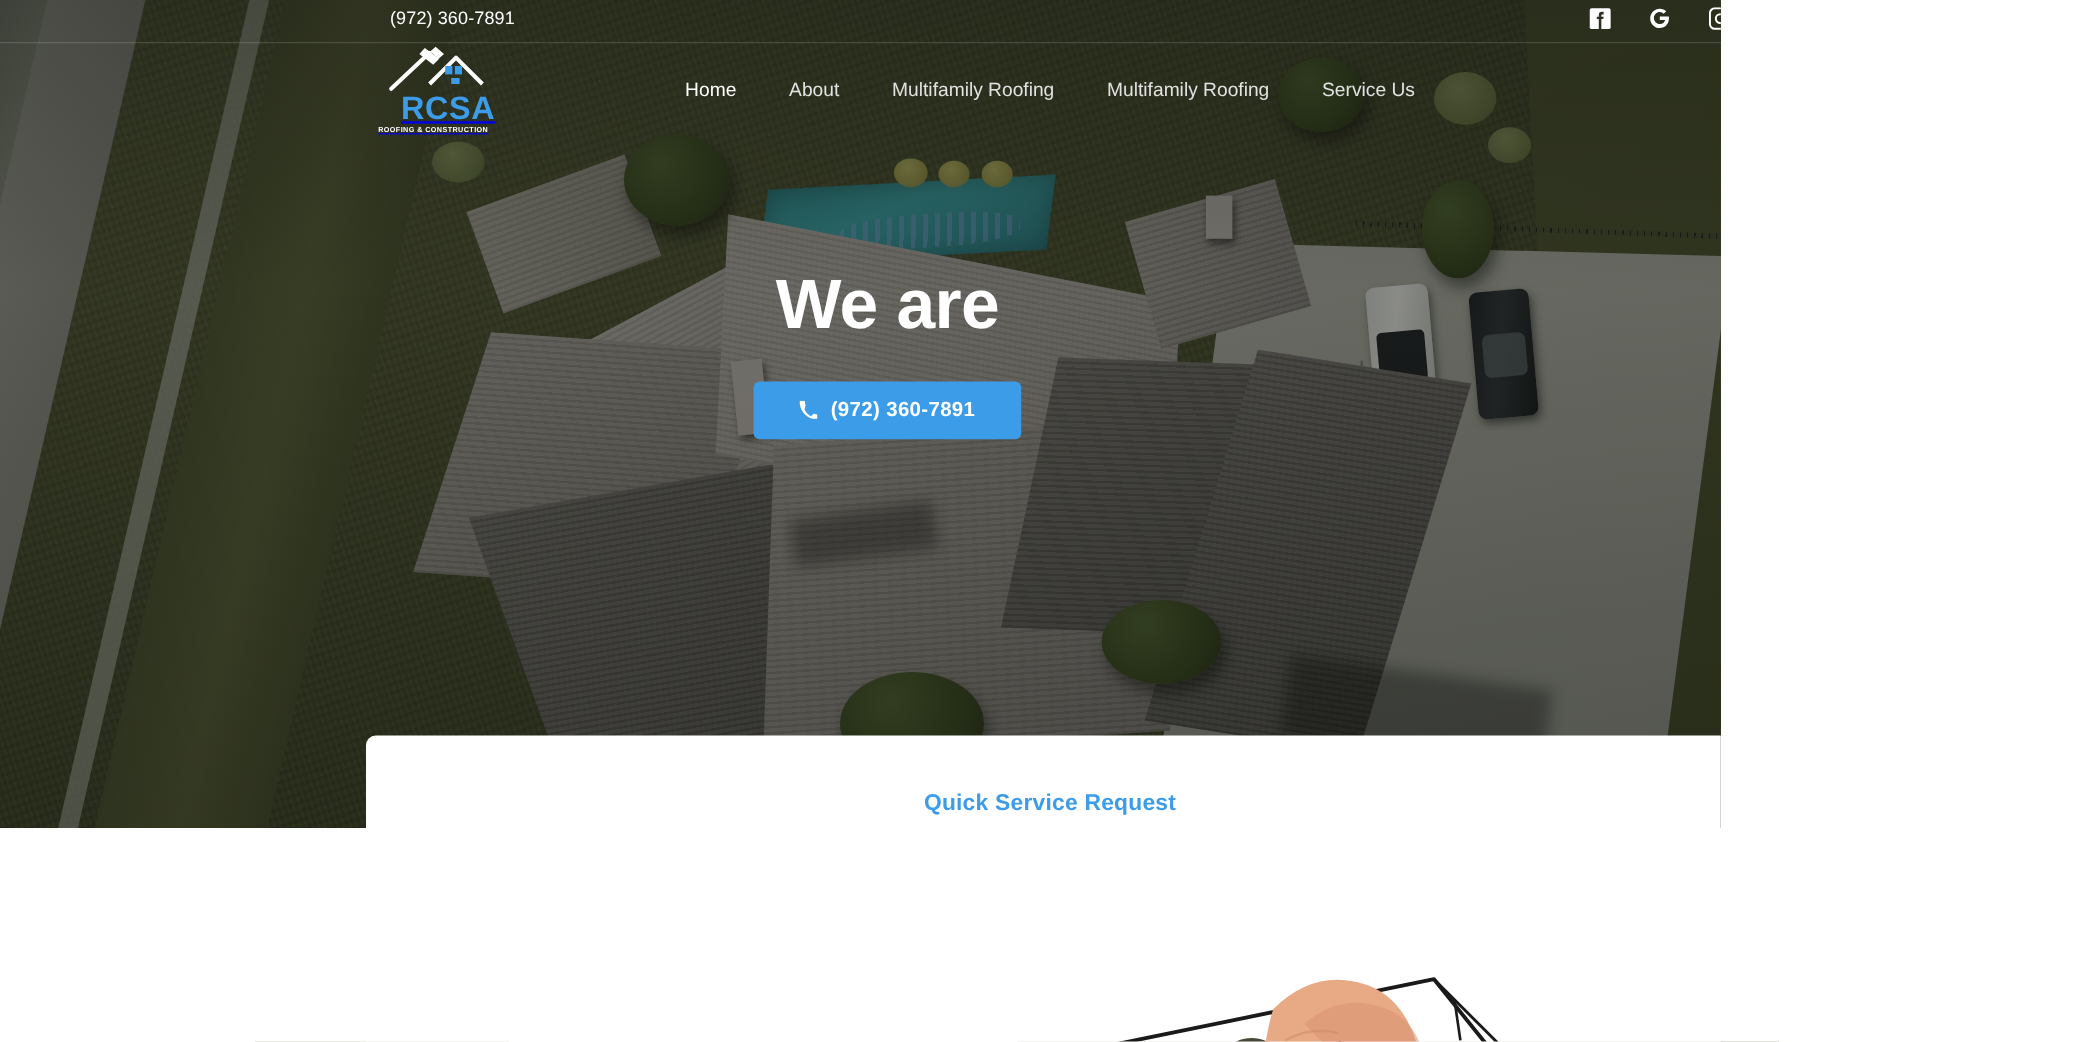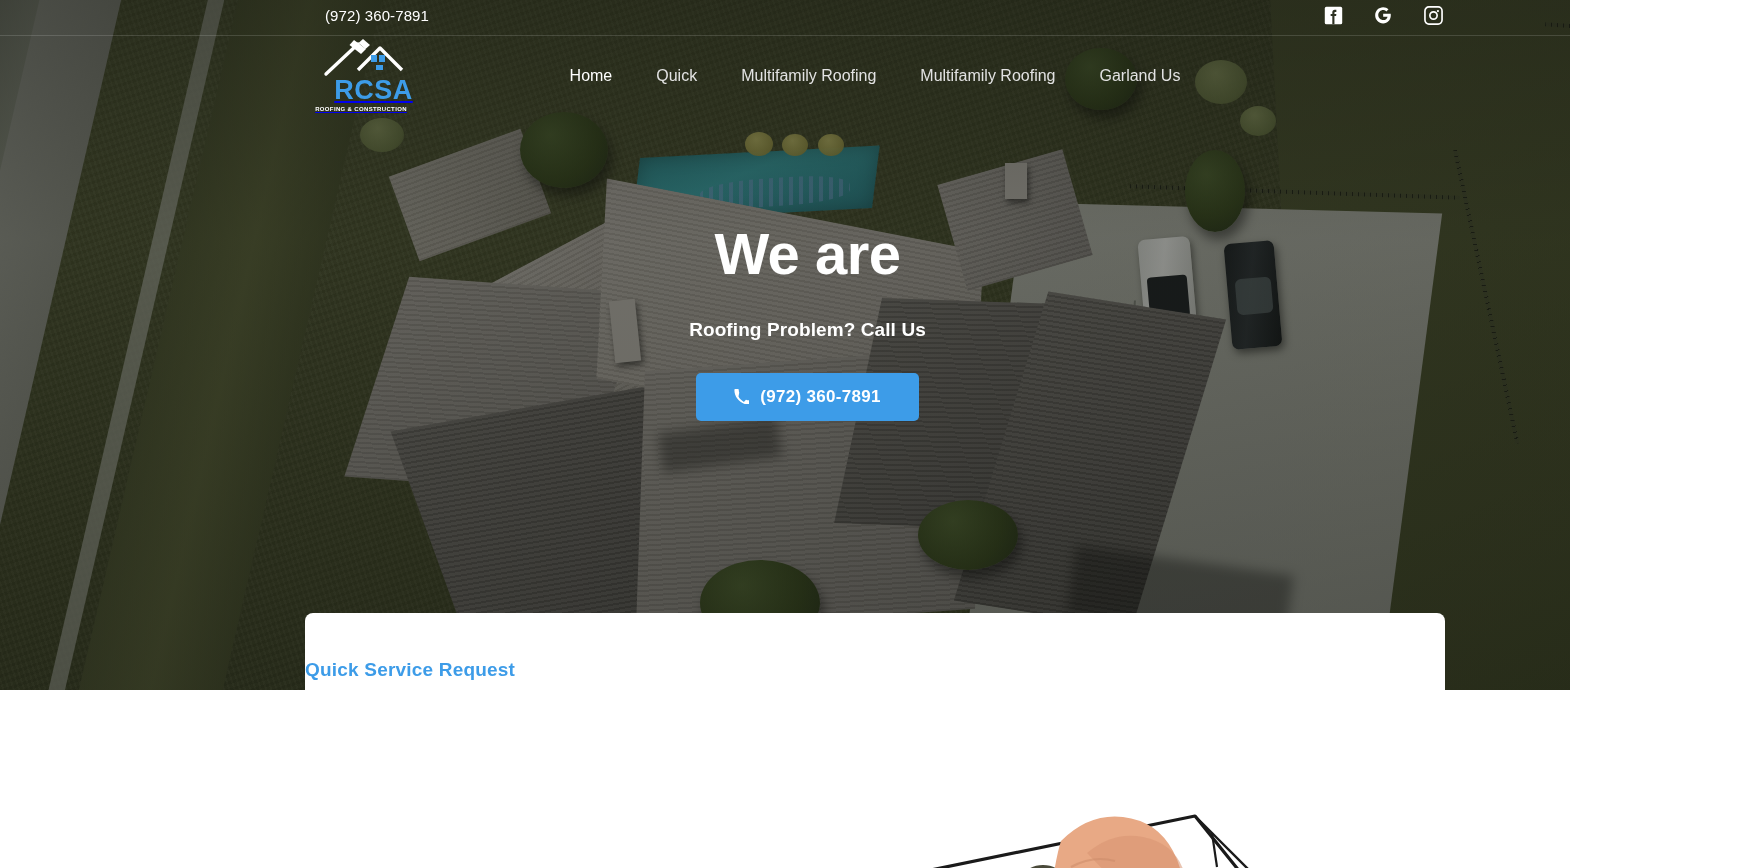--- a/index.html
+++ b/index.html
@@ -3,21 +3,21 @@
 <meta charset="utf-8">
 <style>
   * { box-sizing: border-box; margin: 0; padding: 0; }
   html, body {
     width: 1750px; height: 868px;
     overflow: hidden;
     font-family: "Liberation Sans", sans-serif;
     background: #ffffff;
   }
 
-  #page { position: relative; width: 1570px; height: 868px; overflow: hidden; }
+  #page { position: relative; width: 1434px; height: 868px; overflow: hidden; }
 
   
   .hero {
     position: absolute; left: 0; top: 0;
     width: 1750px; height: 690px;
     overflow: hidden;
     background: #3c4229;
   }
   .hero-photo { position: absolute; inset: 0; overflow: hidden; }
 
@@ -281,21 +281,21 @@
   
   .card {
     position: absolute; left: 305px; top: 613px;
     width: 1140px; height: 300px;
     background: #ffffff;
     border-radius: 8px;
     z-index: 18;
     overflow: hidden;
   }
   .card-title {
-    text-align: left; color: #3d9ce8;
+    text-align: center; color: #3d9ce8;
     font-size: 19px; font-weight: 700; letter-spacing: .2px;
     padding-top: 46px;
   }
   .card-illustration {
     position: absolute; left: 0; right: 0; top: 90px; height: 210px;
     overflow: hidden;
   }
   
   .sketch { position: absolute; left: 560px; top: 0; }
 
@@ -407,30 +407,29 @@
           <rect x="61" y="19" width="6" height="7" fill="#3d9ce8"></rect>
           <rect x="58" y="29" width="7" height="5" fill="#3d9ce8"></rect>
         </svg>
       </span>
       <span class="logo-name">RCSA</span>
       <span class="logo-sub">ROOFING &amp; CONSTRUCTION</span>
     </a>
 
     <nav class="nav-links">
       <a class="nav-link active" href="#">Home</a>
-      <a class="nav-link" href="#">Quick</a>
+      <a class="nav-link" href="#">About</a>
       <a class="nav-link" href="#">Multifamily Roofing</a>
       <a class="nav-link" href="#">Multifamily Roofing</a>
-      <a class="nav-link" href="#">Garland Us</a>
+      <a class="nav-link" href="#">Service Us</a>
     </nav>
   </div>
 
   <div class="hero-content">
     <div class="hero-l1">We are</div>
-    <div class="hero-sub">Roofing Problem? Call Us</div>
     <a class="cta" href="#">
       <span style="display:inline-flex;">
         <svg width="15" height="15" viewBox="0 0 24 24" aria-hidden="true">
           <path fill="#ffffff" d="M6.6 10.8c1.9 3.7 4.9 6.7 8.6 8.6l2.9-2.9c.4-.4.9-.5 1.3-.3 1.4.5 3 .7 4.6.7.7 0 1.2.6 1.2 1.2v4.6c0 .7-.5 1.3-1.2 1.3C10.8 24 0 13.2 0 0c0-.7.6-1.2 1.2-1.2h4.6c.7 0 1.2.5 1.2 1.2 0 1.6.3 3.2.8 4.6.1.5 0 1-.3 1.3z" transform="translate(0.6 1.2)"></path>
         </svg>
       </span>
       <span>(972) 360-7891</span>
     </a>
   </div>
 

